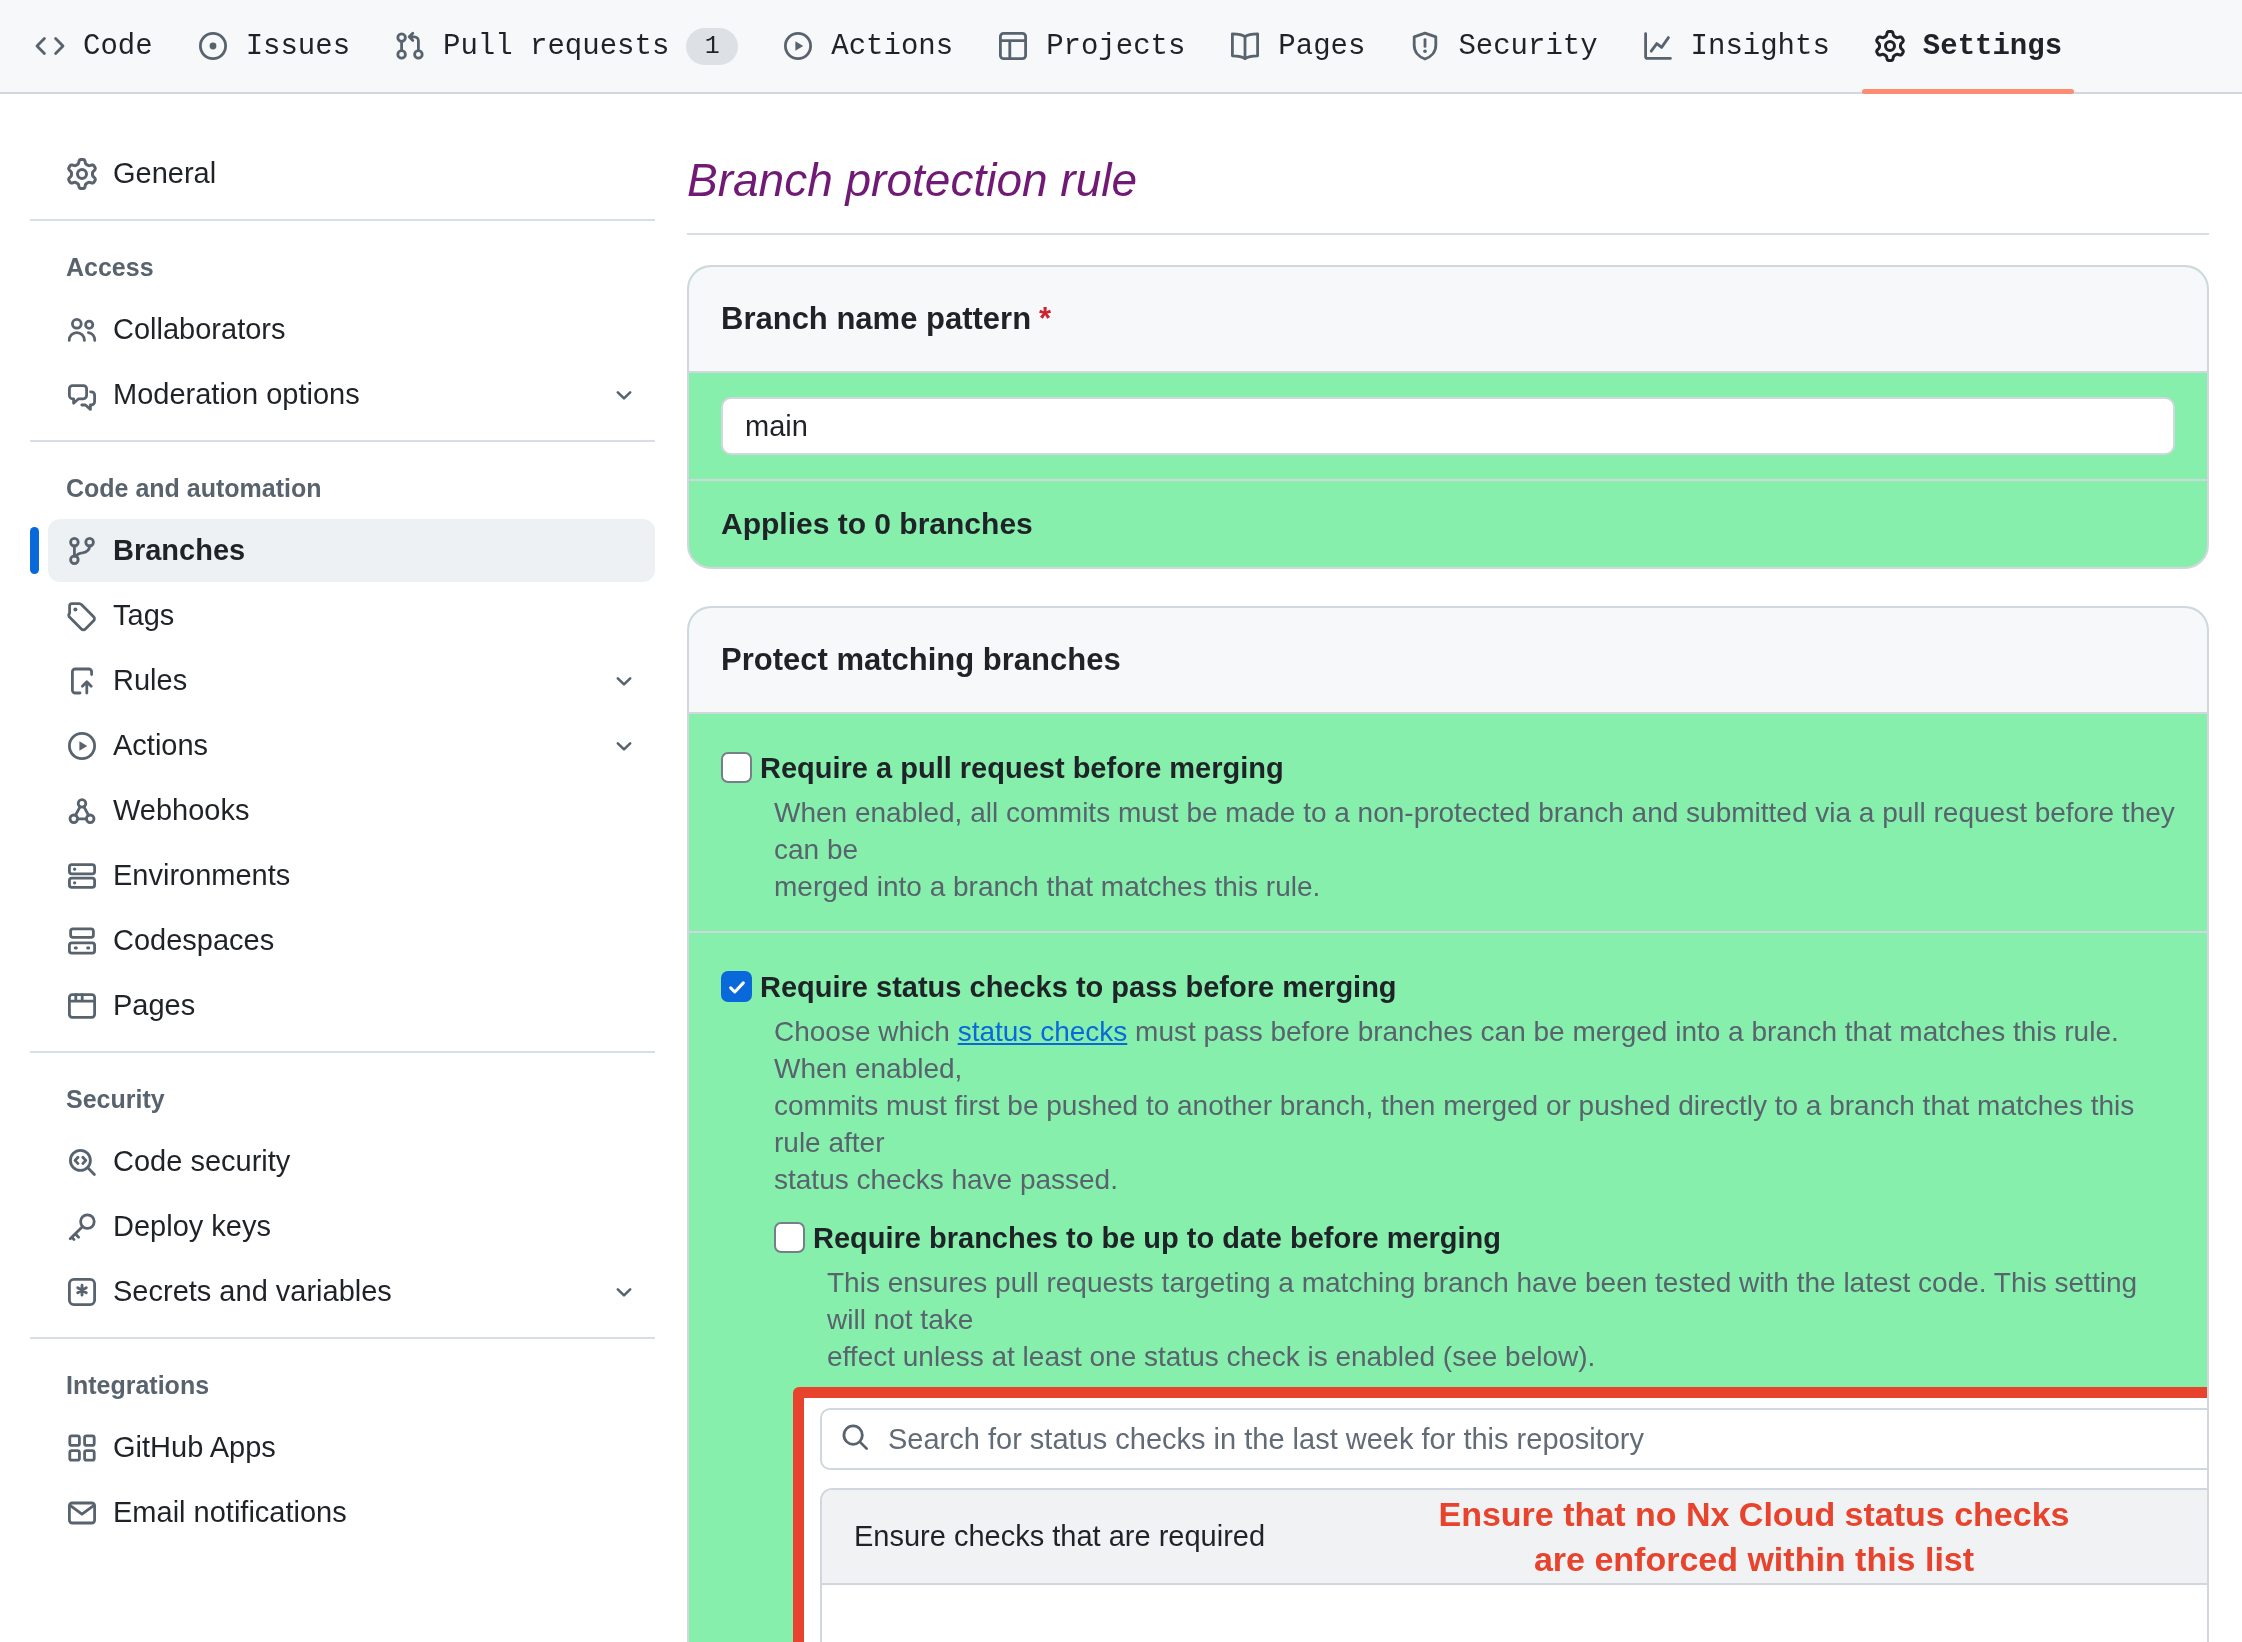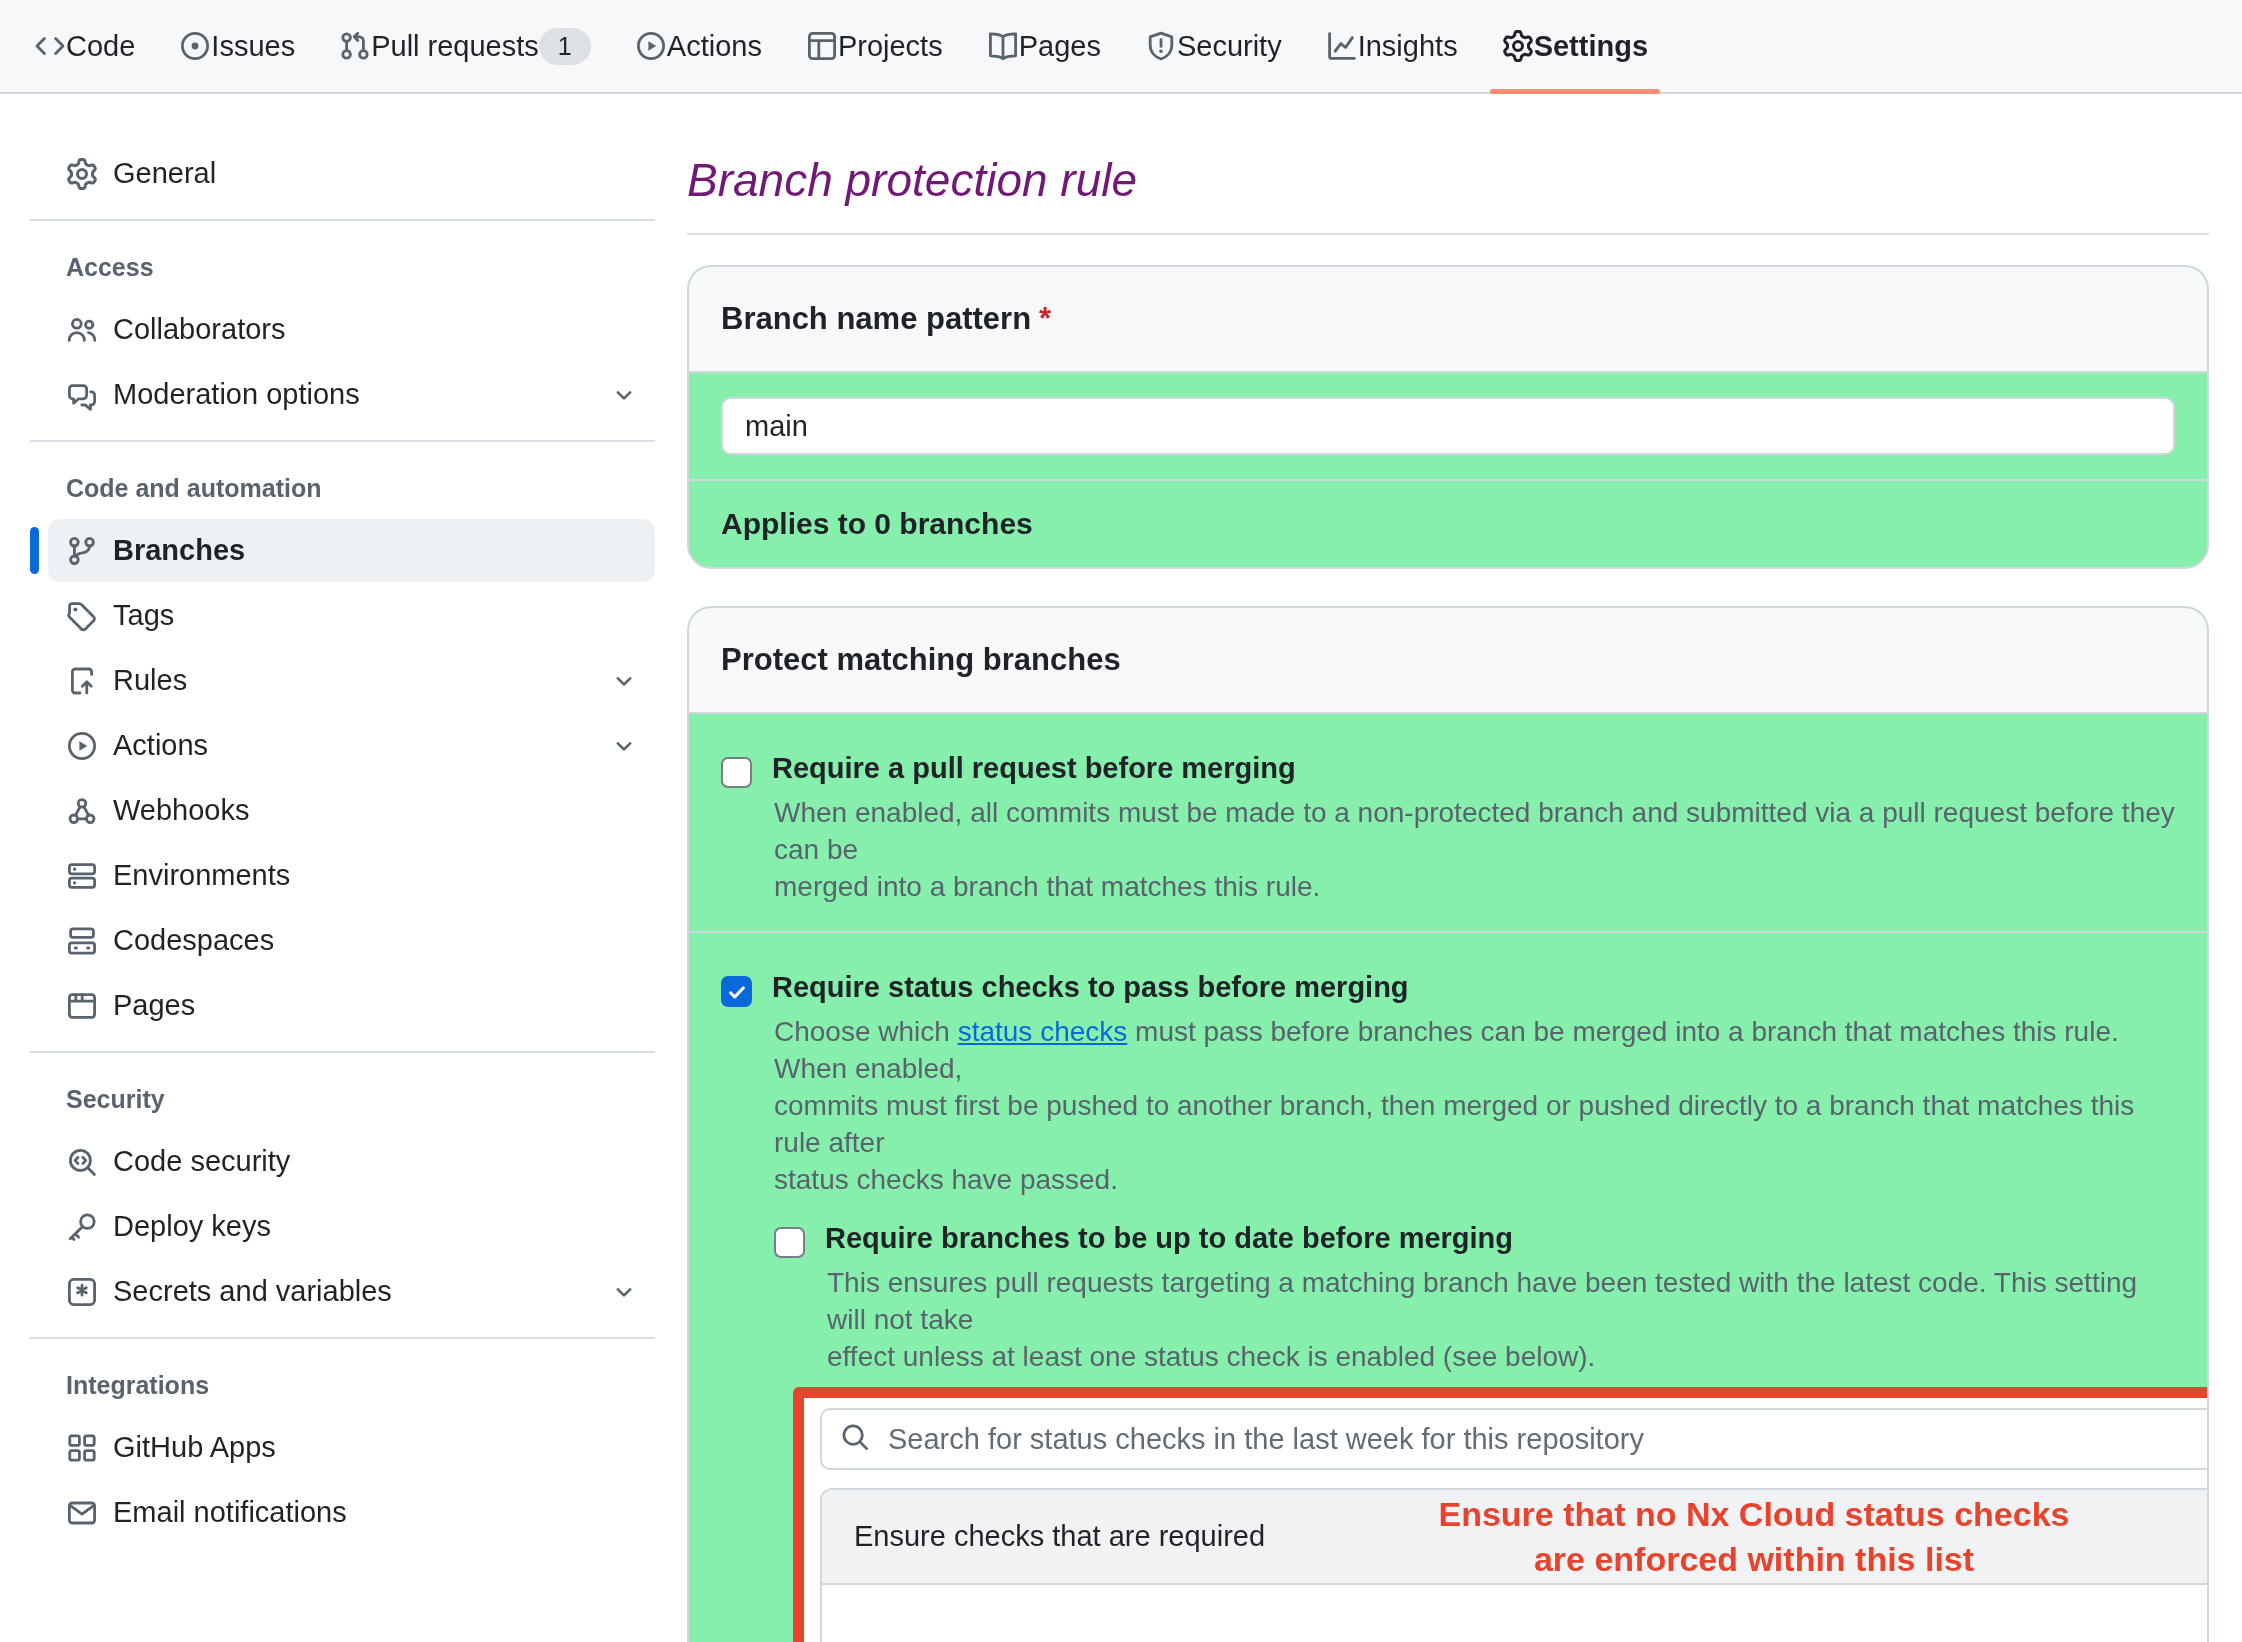--- a/index.html
+++ b/index.html
@@ -2,21 +2,21 @@
 <html><head>
 <meta charset="utf-8">
 <style>
   html,body{margin:0;padding:0;background:#fff;}
   .page{position:relative;width:2242px;height:1642px;overflow:hidden;background:#fff;
         font-family:"Liberation Sans","DejaVu Sans",sans-serif;color:#1f2328;}
 
   
   .topnav{position:absolute;top:0;left:0;right:0;height:94px;background:#f6f8fa;
           border-bottom:2px solid #d0d7de;display:flex;align-items:stretch;padding:0 12px;box-sizing:border-box;}
-  .tab{position:relative;display:flex;align-items:center;padding:0 22px;font-size:29px;cursor:pointer;}
+  .tab{position:relative;display:flex;align-items:center;gap:17px;padding:0 22px;font-size:29px;cursor:pointer;font-family:Liberation Mono, monospace;}
   .tab .t-icon{display:flex;color:#59636e;}
   .tab.active{font-weight:700;}
   .tab.active .t-icon{color:#1f2328;}
   .tab-underline{position:absolute;left:10px;right:10px;bottom:-2px;height:5px;border-radius:4px;background:#fd8c73;}
   .tab-badge{background:rgba(175,184,193,.35);border-radius:24px;min-width:26px;text-align:center;
              padding:6px 13px;font-size:25px;line-height:1;color:#1f2328;}
 
   
   .sidebar{position:absolute;top:94px;left:0;width:662px;box-sizing:border-box;padding:48px 7px 0 48px;}
   .side-item{position:relative;display:flex;align-items:center;gap:15px;height:63px;margin-bottom:2px;
@@ -36,21 +36,21 @@
   .card.second{margin-top:37px;border-bottom:none;border-bottom-left-radius:0;border-bottom-right-radius:0;}
   .card-header{background:#f6f8fa;border-bottom:2px solid #d0d7de;padding:34px 32px;font-size:31px;font-weight:700;}
   .req{color:#cf222e;margin-left:8px;font-weight:700;}
   .input-section{padding:24px 32px;}
   .text-input{width:100%;box-sizing:border-box;height:58px;border:2px solid #d0d7de;border-radius:10px;
               padding:0 22px;font-size:29px;color:#1f2328;font-family:inherit;background:#fff;outline:none;}
   .applies-row{border-top:2px solid #d0d7de;padding:26px 32px;font-size:30px;font-weight:700;}
 
   .rule-row{padding:34px 32px 26px;}
   .rule-row + .rule-row{border-top:2px solid #d0d7de;}
-  .cbx{display:flex;gap:20px;align-items:flex-end;}
+  .cbx{display:flex;gap:8px;}
   .checkbox{flex:none;width:31px;height:31px;margin-top:4px;border:2.5px solid #767f89;border-radius:7px;
             background:#fff;box-sizing:border-box;display:flex;align-items:center;justify-content:center;cursor:pointer;}
   .checkbox.checked{background:#0969da;border-color:#0969da;color:#fff;}
   .cbx-label{font-size:29px;font-weight:700;line-height:40px;}
   .cbx-desc{margin:6px 0 0 53px;font-size:28px;line-height:37px;color:#59636e;white-space:pre-line;}
   .cbx-desc a{color:#0969da;text-decoration:underline;cursor:pointer;}
   .sub-rule{margin:20px 0 0 53px;}
 
   
   .annotation-box{box-sizing:border-box;margin:12px 0 0 19px;width:1470px;

